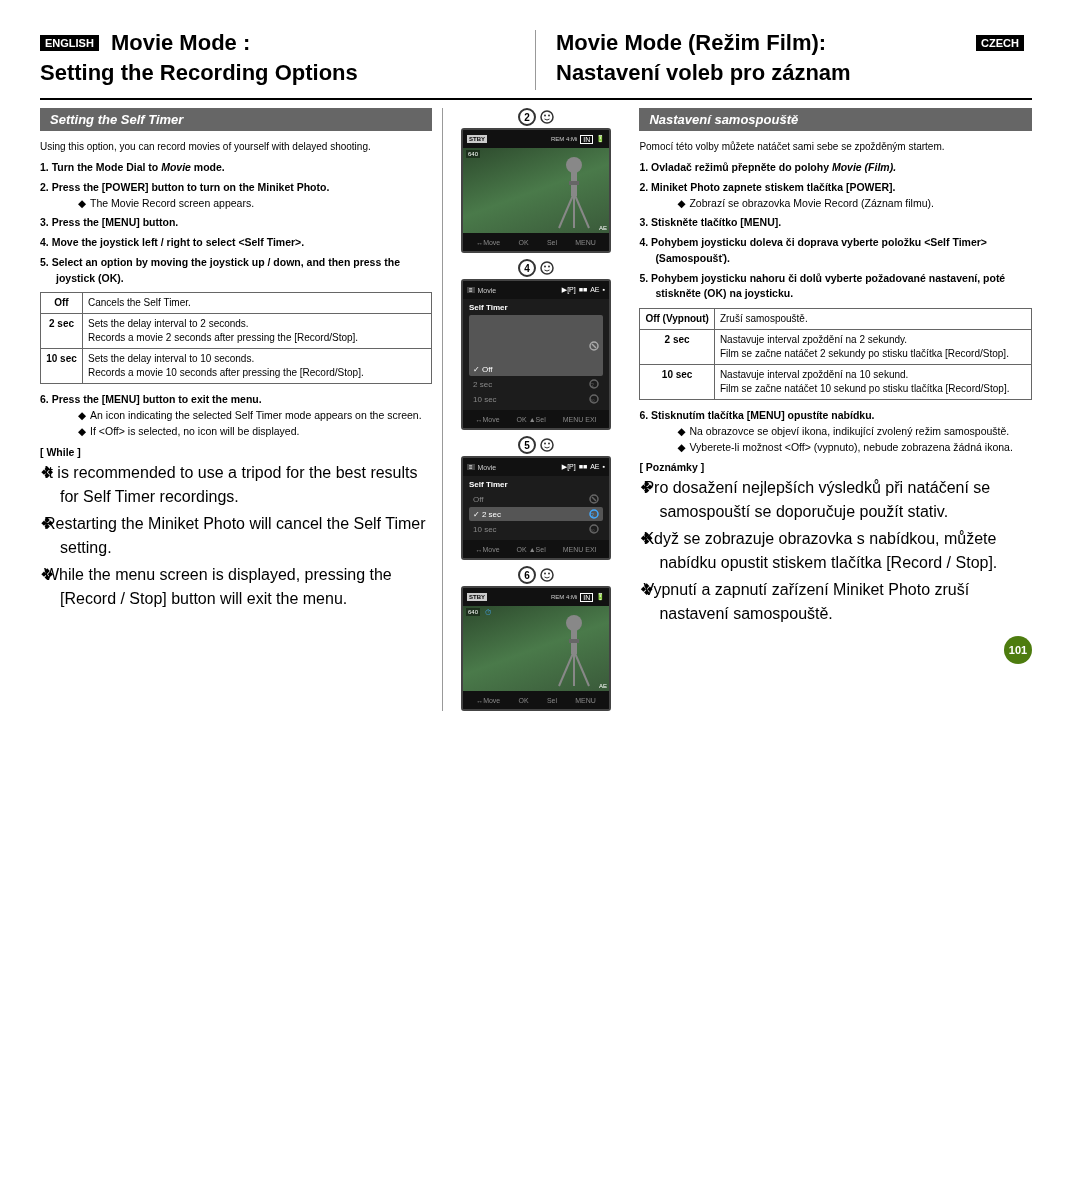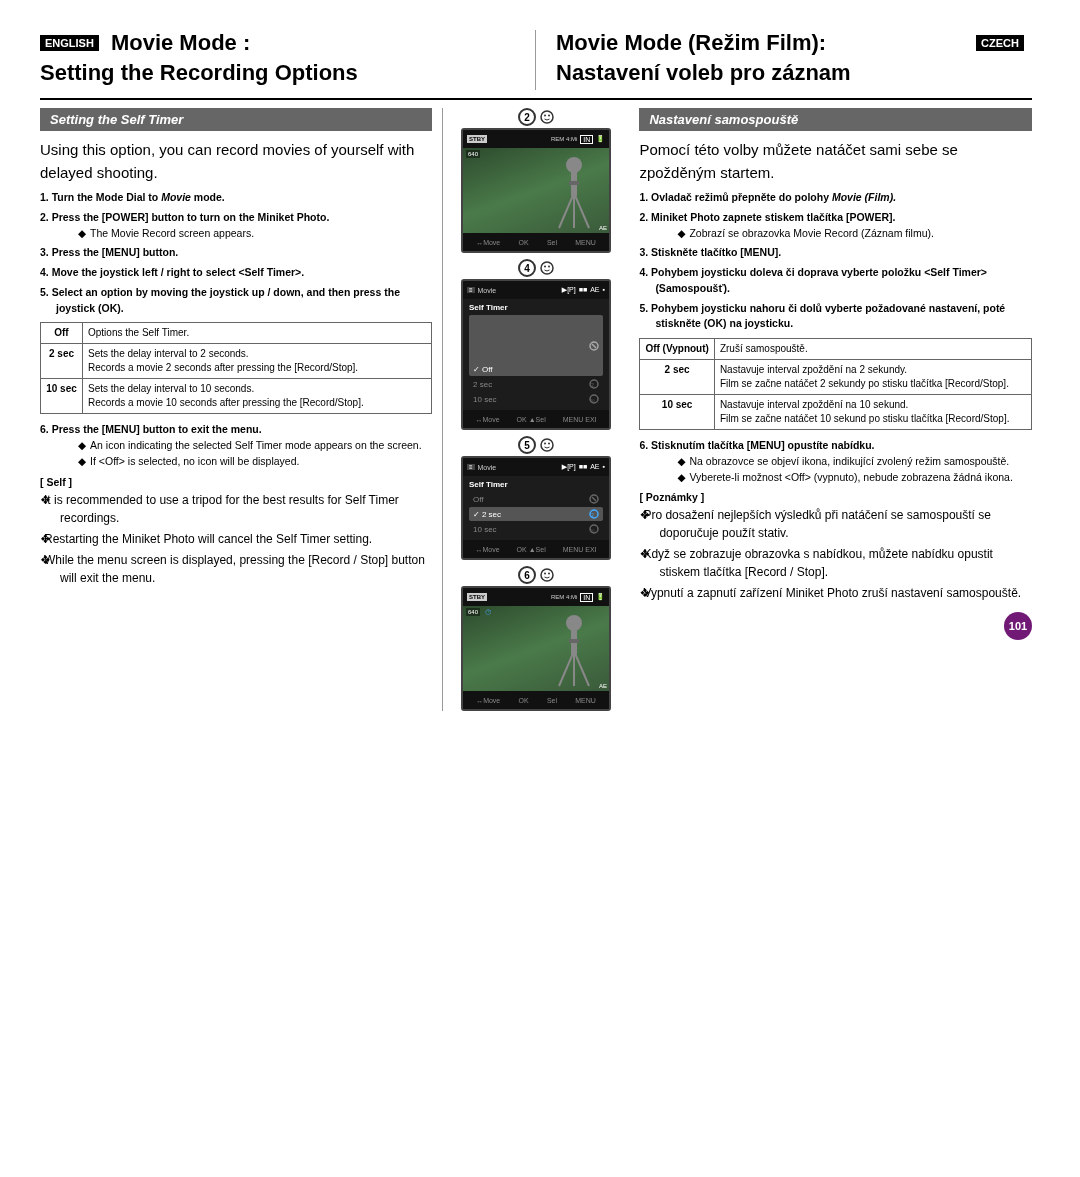--- a/index.html
+++ b/index.html
@@ -38,21 +38,21 @@
     .sub-header {
       background: #666;
       color: #fff;
       font-style: italic;
       font-weight: bold;
       font-size: 13px;
       padding: 4px 10px;
       margin-bottom: 8px;
     }
     .body-text {
-      font-size: 15px;
+      font-size: 10px;
       line-height: 1.5;
       margin-bottom: 6px;
     }
     .numbered-list {
       list-style: none;
       padding: 0;
       margin-bottom: 6px;
     }
     .numbered-list li {
       font-size: 10.5px;
@@ -97,21 +97,21 @@
     .notes-header {
       font-weight: bold;
       font-size: 10.5px;
       margin-bottom: 3px;
     }
     .notes-list {
       list-style: none;
       padding: 0;
     }
     .notes-list li {
-      font-size: 12px;
+      font-size: 16px;
       line-height: 1.5;
       padding-left: 16px;
       text-indent: -16px;
       margin-bottom: 3px;
       display: flex;
       align-items: flex-start;
     }
     .notes-list li .note-icon {
       margin-right: 4px;
       flex-shrink: 0;
@@ -190,21 +190,21 @@
         </li>
         <li>
           <strong>5. Select an option by moving the joystick up / down, and then press the joystick (OK).</strong>
         </li>
       </ol>
 
       <table class="option-table">
         <tbody>
             <tr>
           <td>Off</td>
-          <td>Options the Self Timer.</td>
+          <td>Cancels the Self Timer.</td>
         </tr>
         <tr>
           <td>2 sec</td>
           <td>Sets the delay interval to 2 seconds.<br>Records a movie 2 seconds after pressing the [Record/Stop].</td>
         </tr>
         <tr>
           <td>10 sec</td>
           <td>Sets the delay interval to 10 seconds.<br>Records a movie 10 seconds after pressing the [Record/Stop].</td>
         </tr>
       </tbody>
@@ -218,21 +218,21 @@
             <span>An icon indicating the selected Self Timer mode appears on the screen.</span>
           </div>
           <div class="sub-item">
             <span class="diamond">◆</span>
             <span>If &lt;Off&gt; is selected, no icon will be displayed.</span>
           </div>
         </li>
       </ol>
 
       <div>
-        <div class="notes-header">[ Self ]</div>
+        <div class="notes-header">[ While ]</div>
         <ul class="notes-list">
           <li>
             <span class="note-icon">❖</span>
             <span>It is recommended to use a tripod for the best results for Self Timer recordings.</span>
           </li>
           <li>
             <span class="note-icon">❖</span>
             <span>Restarting the Miniket Photo will cancel the Self Timer setting.</span>
           </li>
           <li>
@@ -503,17 +503,17 @@
             <span>Když se zobrazuje obrazovka s  nabídkou, můžete nabídku opustit stiskem tlačítka [Record / Stop].</span>
           </li>
           <li>
             <span class="note-icon">❖</span>
             <span>Vypnutí a zapnutí zařízení Miniket Photo zruší nastavení samospouště.</span>
           </li>
         </ul>
       </div>
 
       <div style="text-align:right;margin-top:10px;">
-        <span style="display:inline-flex;align-items:center;justify-content:center;background:#701a75;color:#fff;border-radius:50%;width:28px;height:28px;font-size:11px;font-weight:bold;">101</span>
+        <span style="display:inline-flex;align-items:center;justify-content:center;background:#4d7c0f;color:#fff;border-radius:50%;width:28px;height:28px;font-size:11px;font-weight:bold;">101</span>
       </div>
     </div>
   </div>
 </div>
 
 </body></html>

